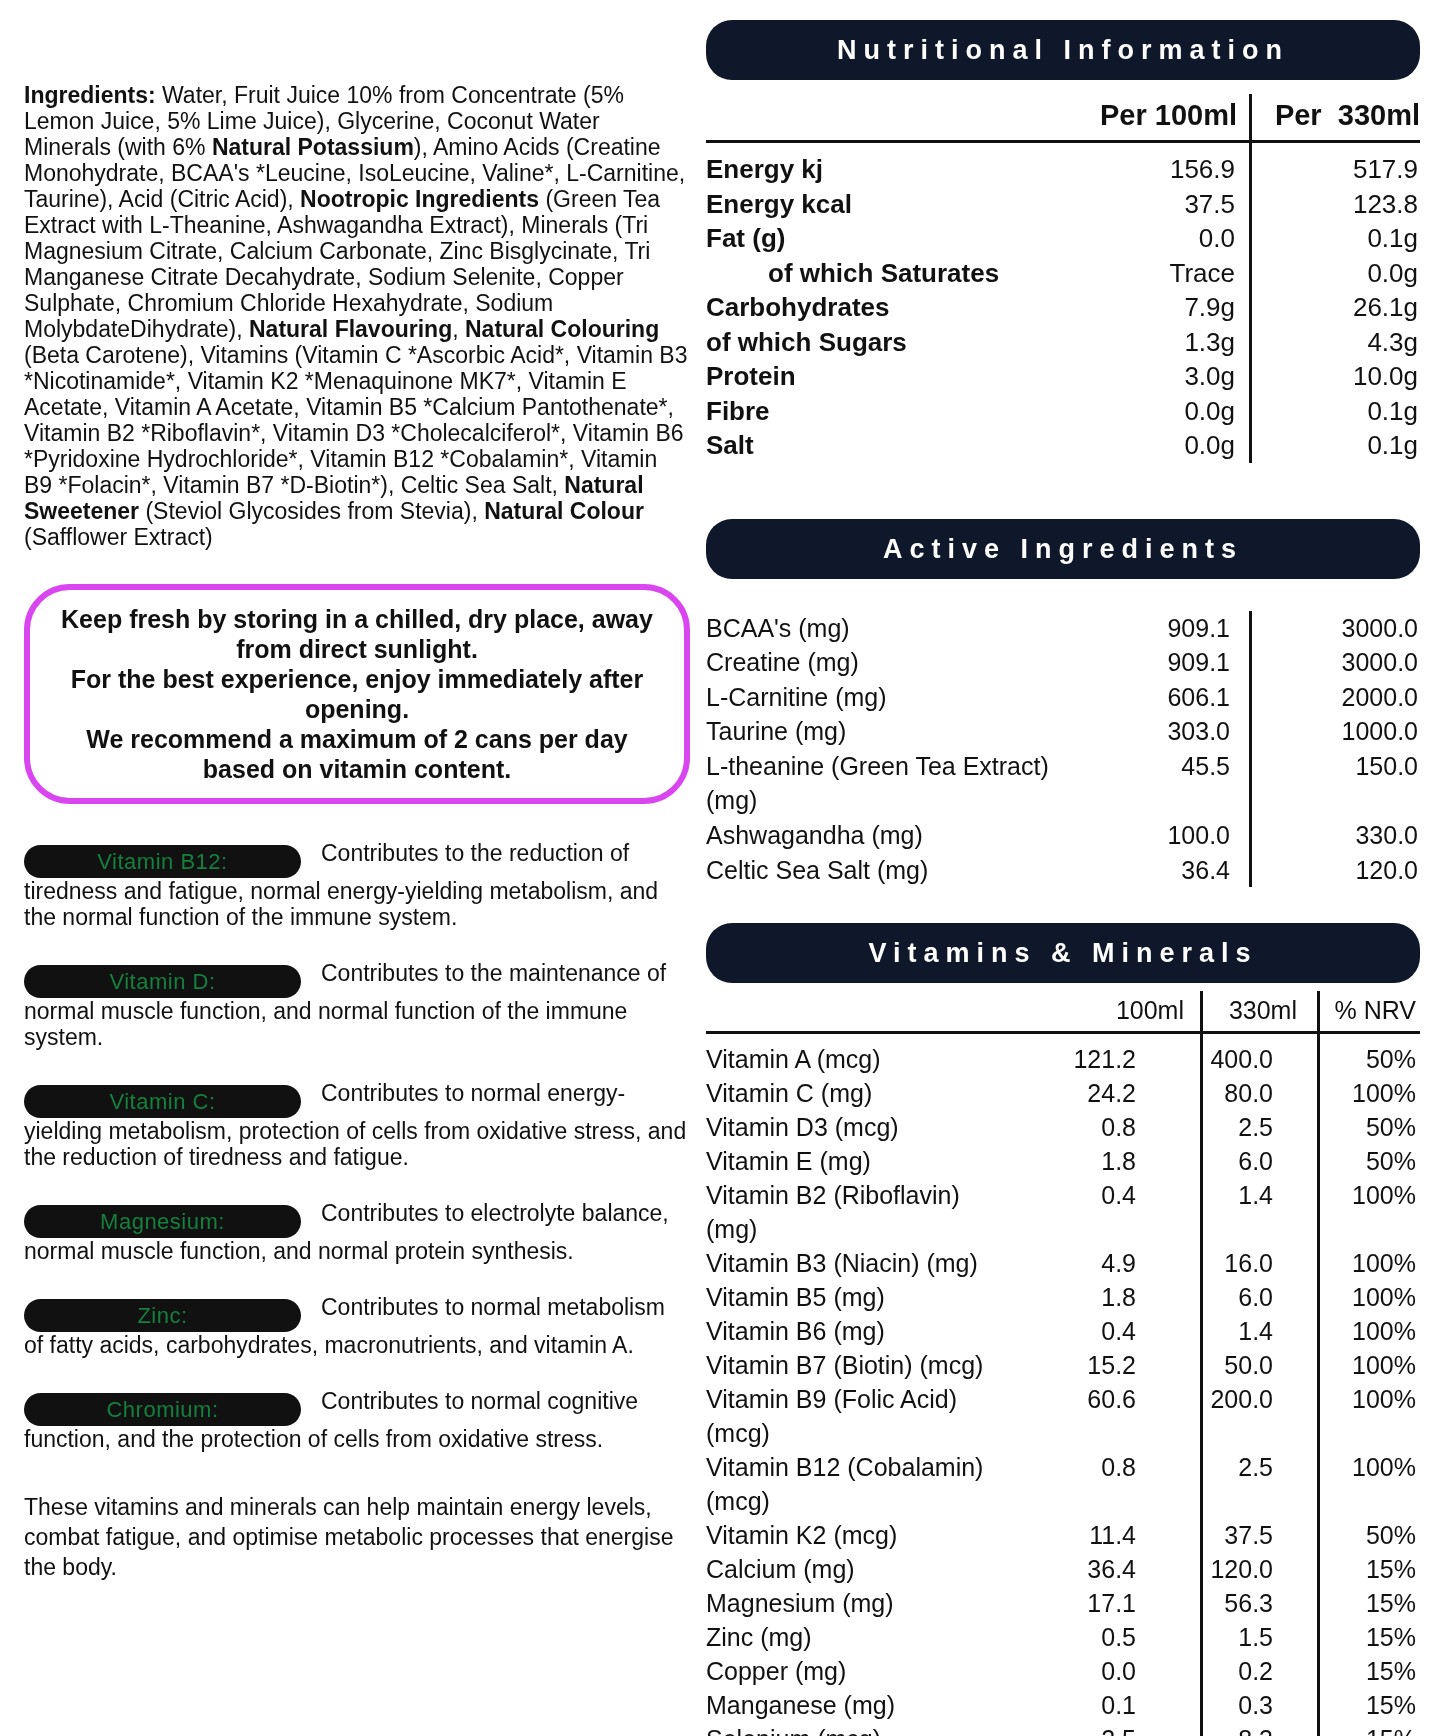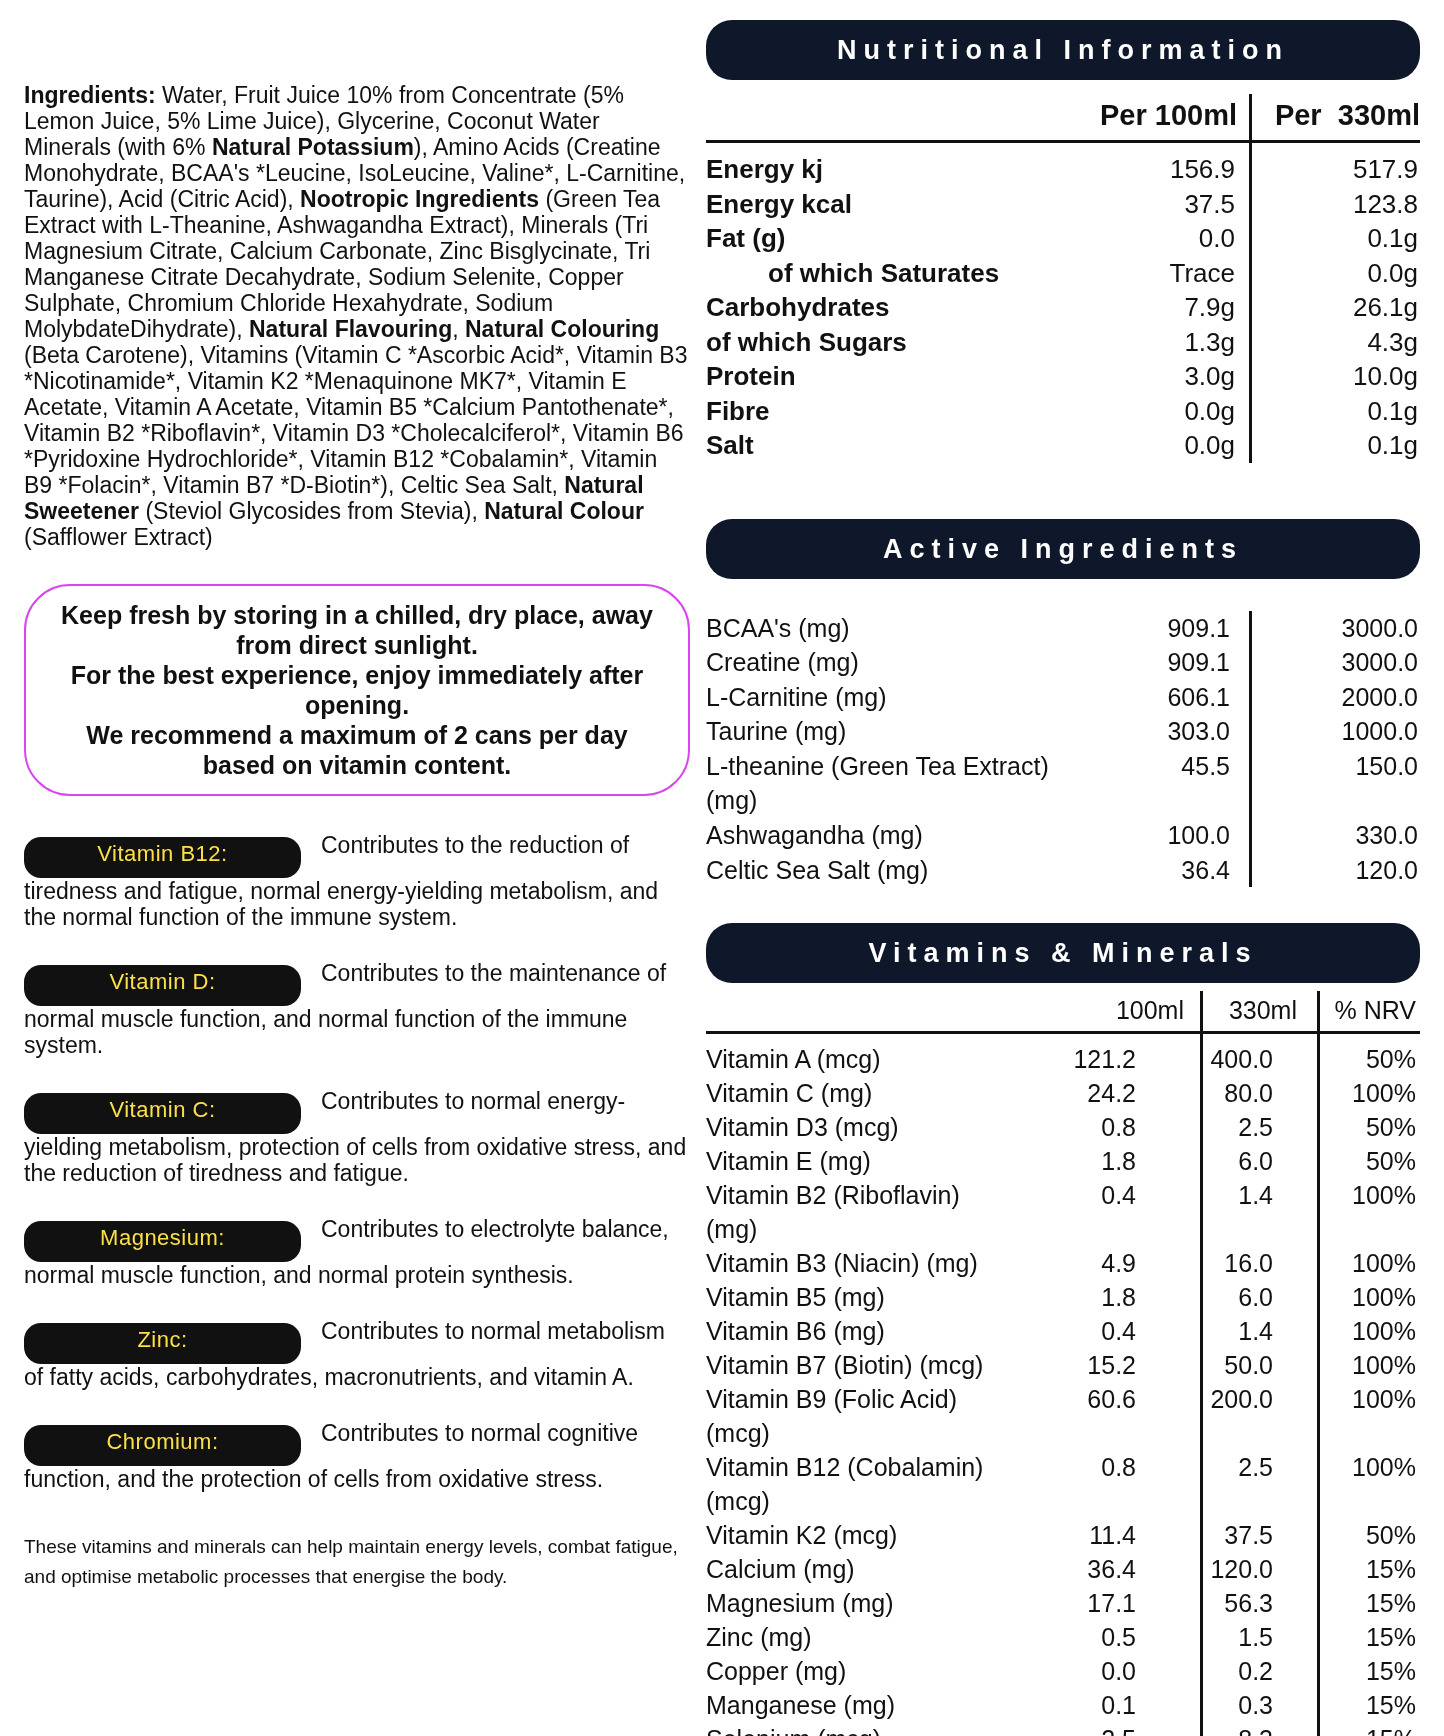--- a/index.html
+++ b/index.html
@@ -4,28 +4,28 @@
 <style>
   html,body{margin:0;padding:0;background:#fff;}
   body{font-family:"Liberation Sans", sans-serif;color:#111;}
   .page{position:relative;width:1444px;height:1736px;background:#fff;overflow:hidden;}
 
   
   .col-left{position:absolute;left:24px;top:82px;width:666px;}
   .ingredients{font-size:23px;line-height:26px;margin:0 0 34px 0;}
   .ingredients b{font-weight:bold;}
 
-  .storage-box{border:2px solid #d946ef;border-radius:46px;padding:14px 26px;
+  .storage-box{border:6px solid #d946ef;border-radius:46px;padding:14px 26px;
     text-align:center;font-weight:bold;font-size:25px;line-height:30px;margin:0 0 36px 0;}
 
   .claim{margin:0 0 30px 0;font-size:23px;line-height:26px;}
-  .claim-pill{display:inline-block;width:277px;height:41px;line-height:33px;border-radius:17px;
-    background:#111;color:#fde047;text-align:center;font-size:22px;letter-spacing:.5px;
+  .claim-pill{display:inline-block;width:277px;height:33px;line-height:33px;border-radius:17px;
+    background:#111;color:#15803d;text-align:center;font-size:22px;letter-spacing:.5px;
     vertical-align:-8px;margin-right:20px;}
-  .footer-note{font-size:19px;line-height:30px;margin:40px 0 0 0;}
+  .footer-note{font-size:23px;line-height:30px;margin:40px 0 0 0;}
 
   
   .col-right{position:absolute;left:706px;top:20px;width:714px;}
   .pill-header{height:60px;line-height:60px;background:#0f172a;border-radius:26px;
     color:#fff;text-align:center;font-weight:bold;font-size:27px;letter-spacing:7px;}
 
   .tablewrap{position:relative;}
   .vline{position:absolute;width:3px;background:#111;top:0;bottom:0;}
   .rule{border-top:3px solid #111;height:0;}
 

